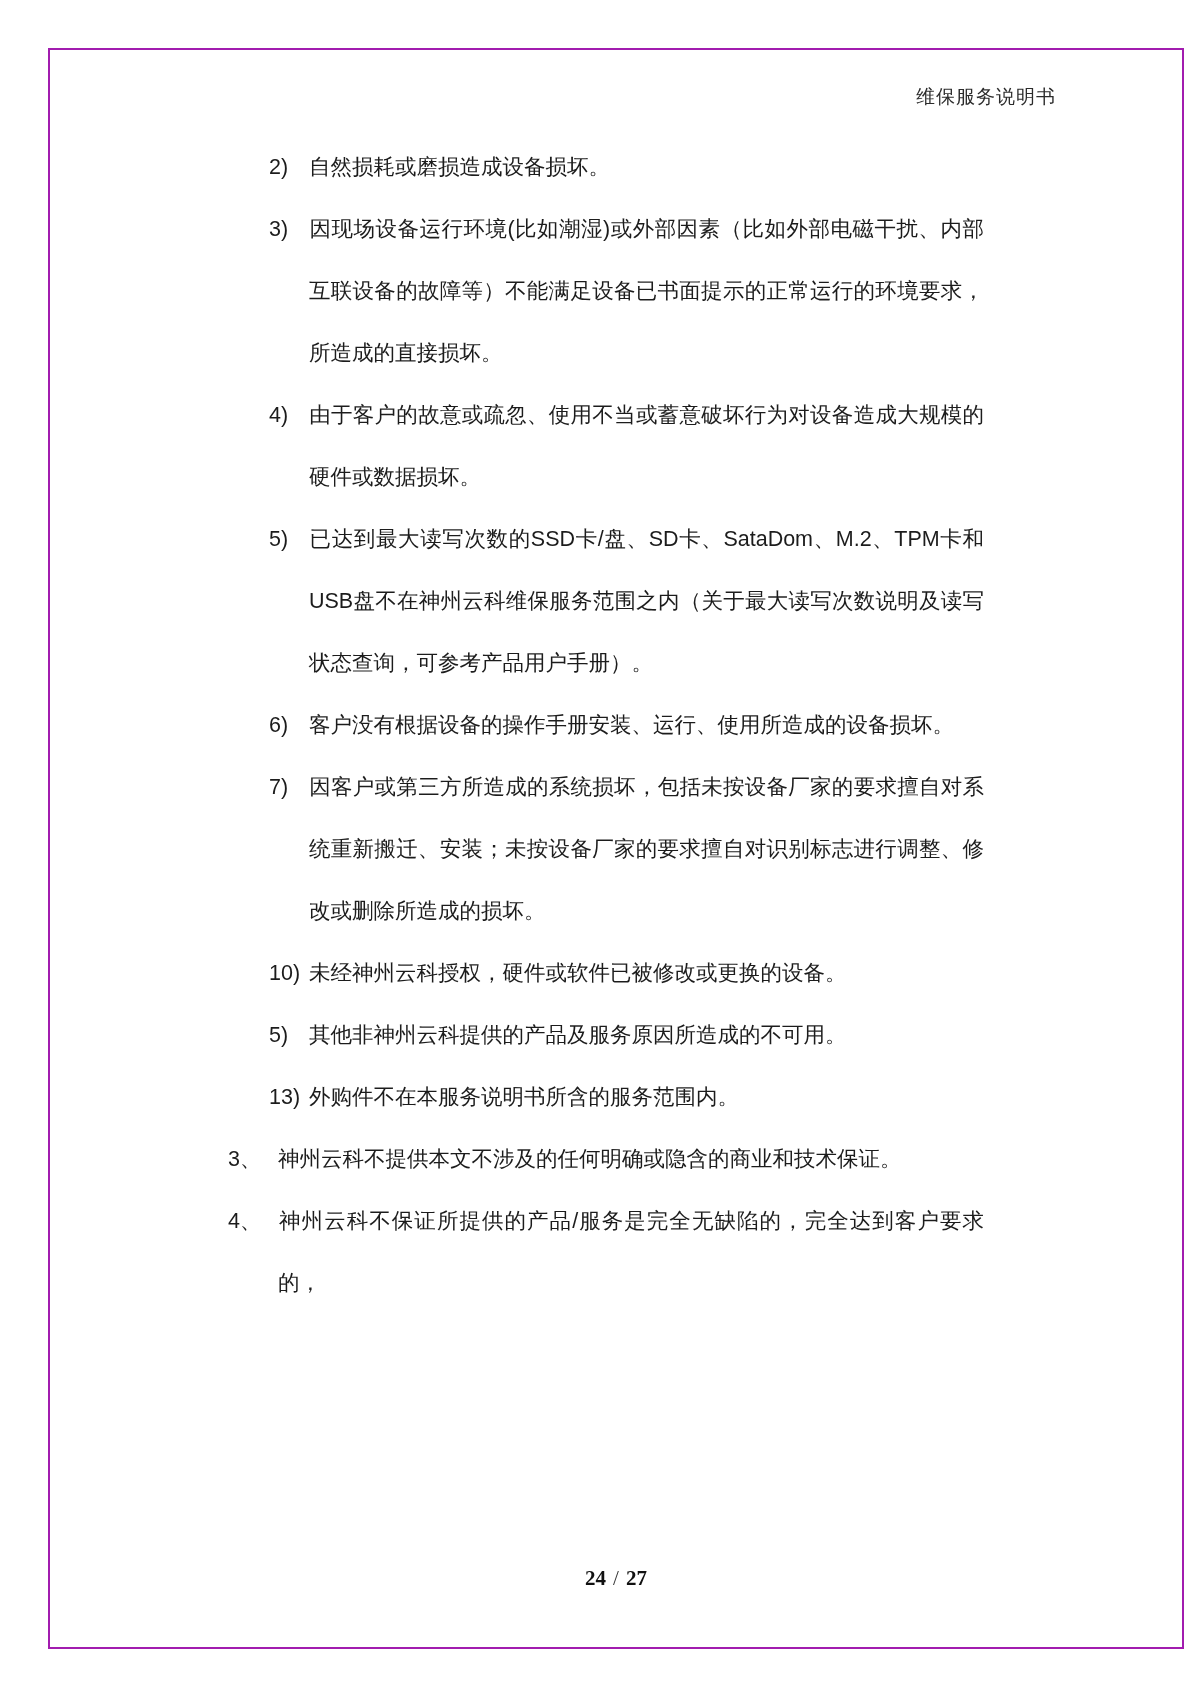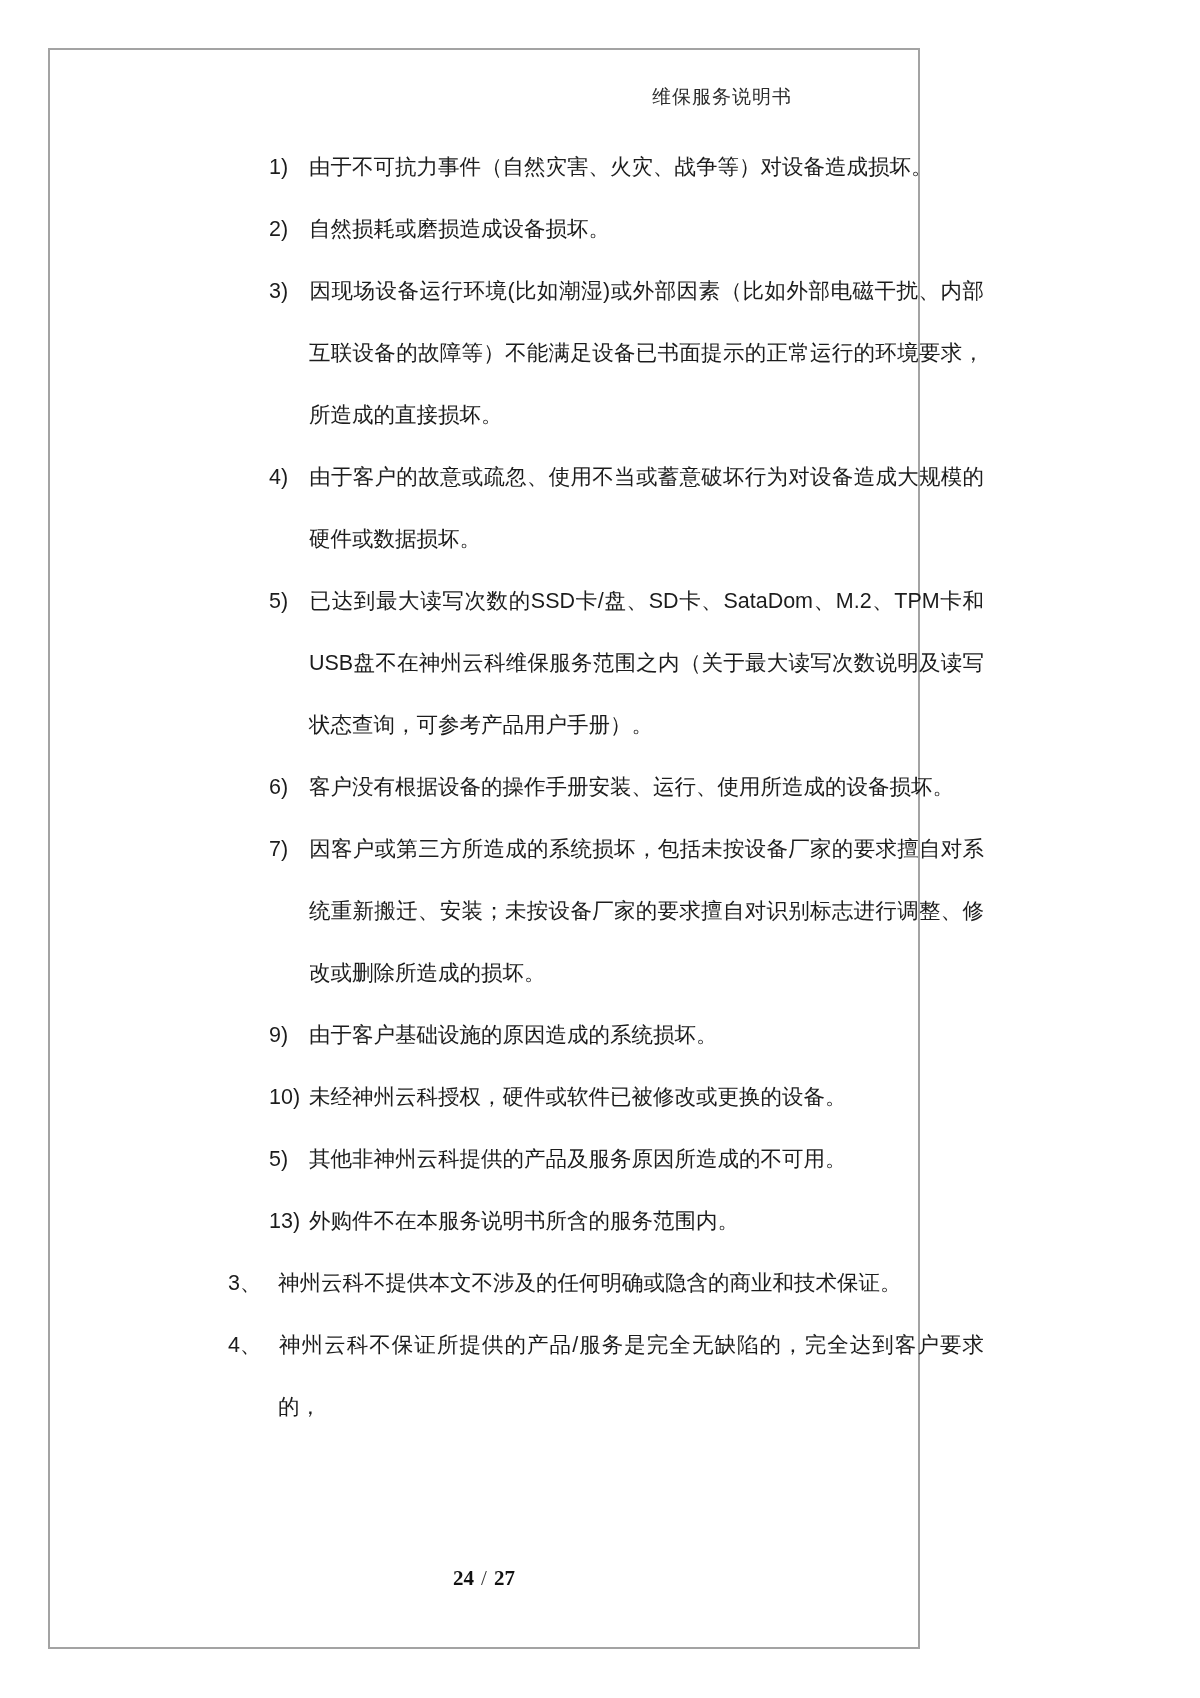--- a/index.html
+++ b/index.html
@@ -8,23 +8,23 @@
     background: #ffffff;
     width: 1200px;
     height: 1698px;
     overflow: hidden;
     font-family: "Liberation Sans", sans-serif;
   }
   .page {
     position: absolute;
     left: 48px;
     top: 48px;
-    width: 872px;
+    width: 1136px;
     height: 1601px;
-    border: 2px solid #a3a3a3;
+    border: 2px solid #a21caf;
     box-sizing: border-box;
     background: #ffffff;
   }
   .header {
     position: absolute;
     top: 34px;
     right: 126px;
     font-family: "Liberation Serif", serif;
     font-size: 19px;
     letter-spacing: 1px;
@@ -83,28 +83,26 @@
 <div class="page">
 
   <div class="header">
     <span>维保服务说明书</span>
   </div>
 
   <div class="content">
 
     <div>
 
-    <div class="item"><span class="marker">1)</span><span>由于不可抗力事件（自然灾害、火灾、战争等）对设备造成损坏。</span></div>
         <div class="item"><span class="marker">2)</span><span>自然损耗或磨损造成设备损坏。</span></div>
         <div class="item"><span class="marker">3)</span><span>因现场设备运行环境(比如潮湿)或外部因素（比如外部电磁干扰、内部互联设备的故障等）不能满足设备已书面提示的正常运行的环境要求，所造成的直接损坏。</span></div>
         <div class="item"><span class="marker">4)</span><span>由于客户的故意或疏忽、使用不当或蓄意破坏行为对设备造成大规模的硬件或数据损坏。</span></div>
         <div class="item"><span class="marker">5)</span><span>已达到最大读写次数的SSD卡/盘、SD卡、SataDom、M.2、TPM卡和USB盘不在神州云科维保服务范围之内（关于最大读写次数说明及读写状态查询，可参考产品用户手册）。</span></div>
         <div class="item"><span class="marker">6)</span><span>客户没有根据设备的操作手册安装、运行、使用所造成的设备损坏。</span></div>
         <div class="item"><span class="marker">7)</span><span>因客户或第三方所造成的系统损坏，包括未按设备厂家的要求擅自对系统重新搬迁、安装；未按设备厂家的要求擅自对识别标志进行调整、修改或删除所造成的损坏。</span></div>
-        <div class="item"><span class="marker">9)</span><span>由于客户基础设施的原因造成的系统损坏。</span></div>
         <div class="item"><span class="marker">10)</span><span>未经神州云科授权，硬件或软件已被修改或更换的设备。</span></div>
         <div class="item"><span class="marker">5)</span><span>其他非神州云科提供的产品及服务原因所造成的不可用。</span></div>
         <div class="item"><span class="marker">13)</span><span>外购件不在本服务说明书所含的服务范围内。</span></div>
       </div>
 
     <div>
 
     <div class="item clause"><span class="marker clause-marker">3、</span><span>神州云科不提供本文不涉及的任何明确或隐含的商业和技术保证。</span></div>
         <div class="item clause"><span class="marker clause-marker">4、</span><span>神州云科不保证所提供的产品/服务是完全无缺陷的，完全达到客户要求的，</span></div>
       </div>

